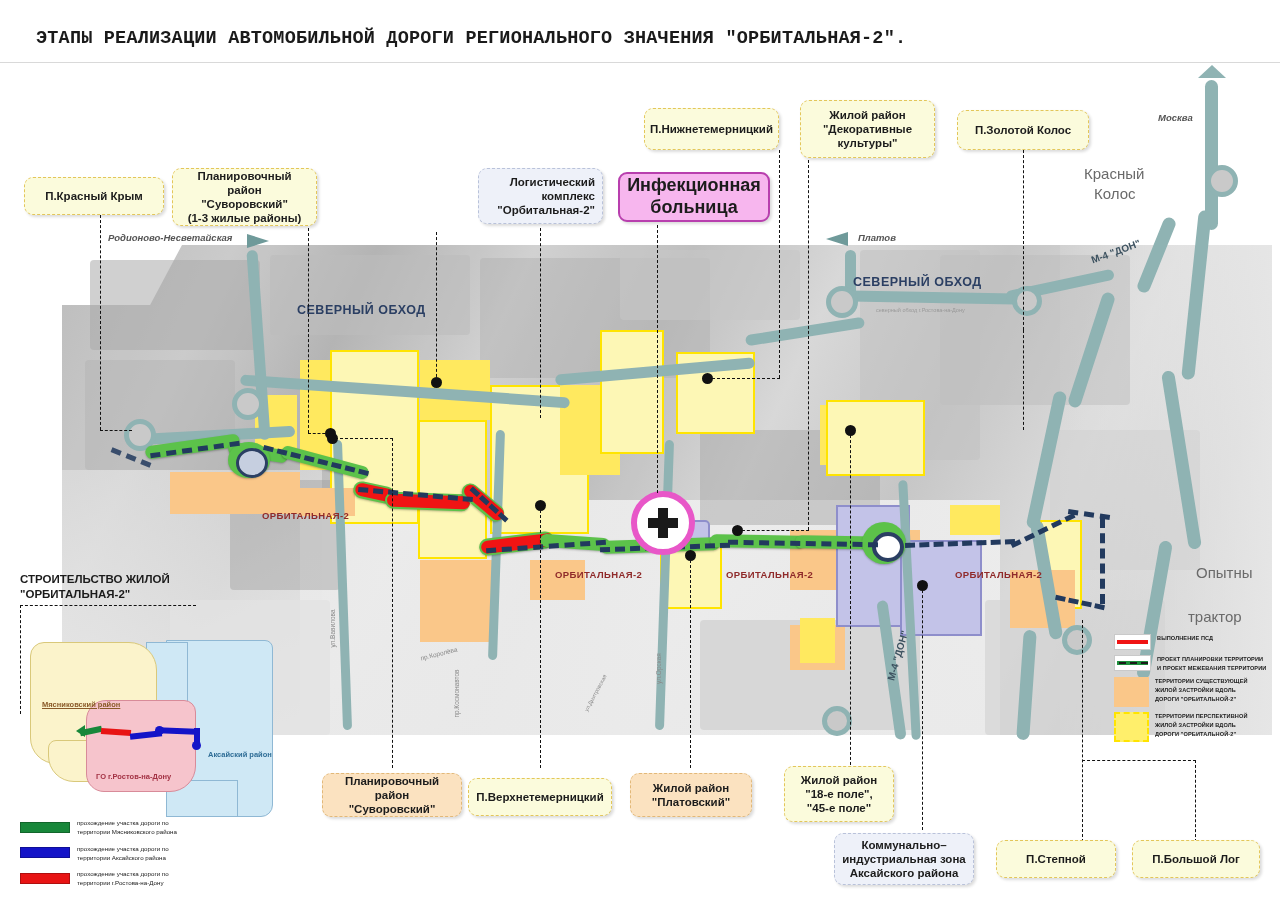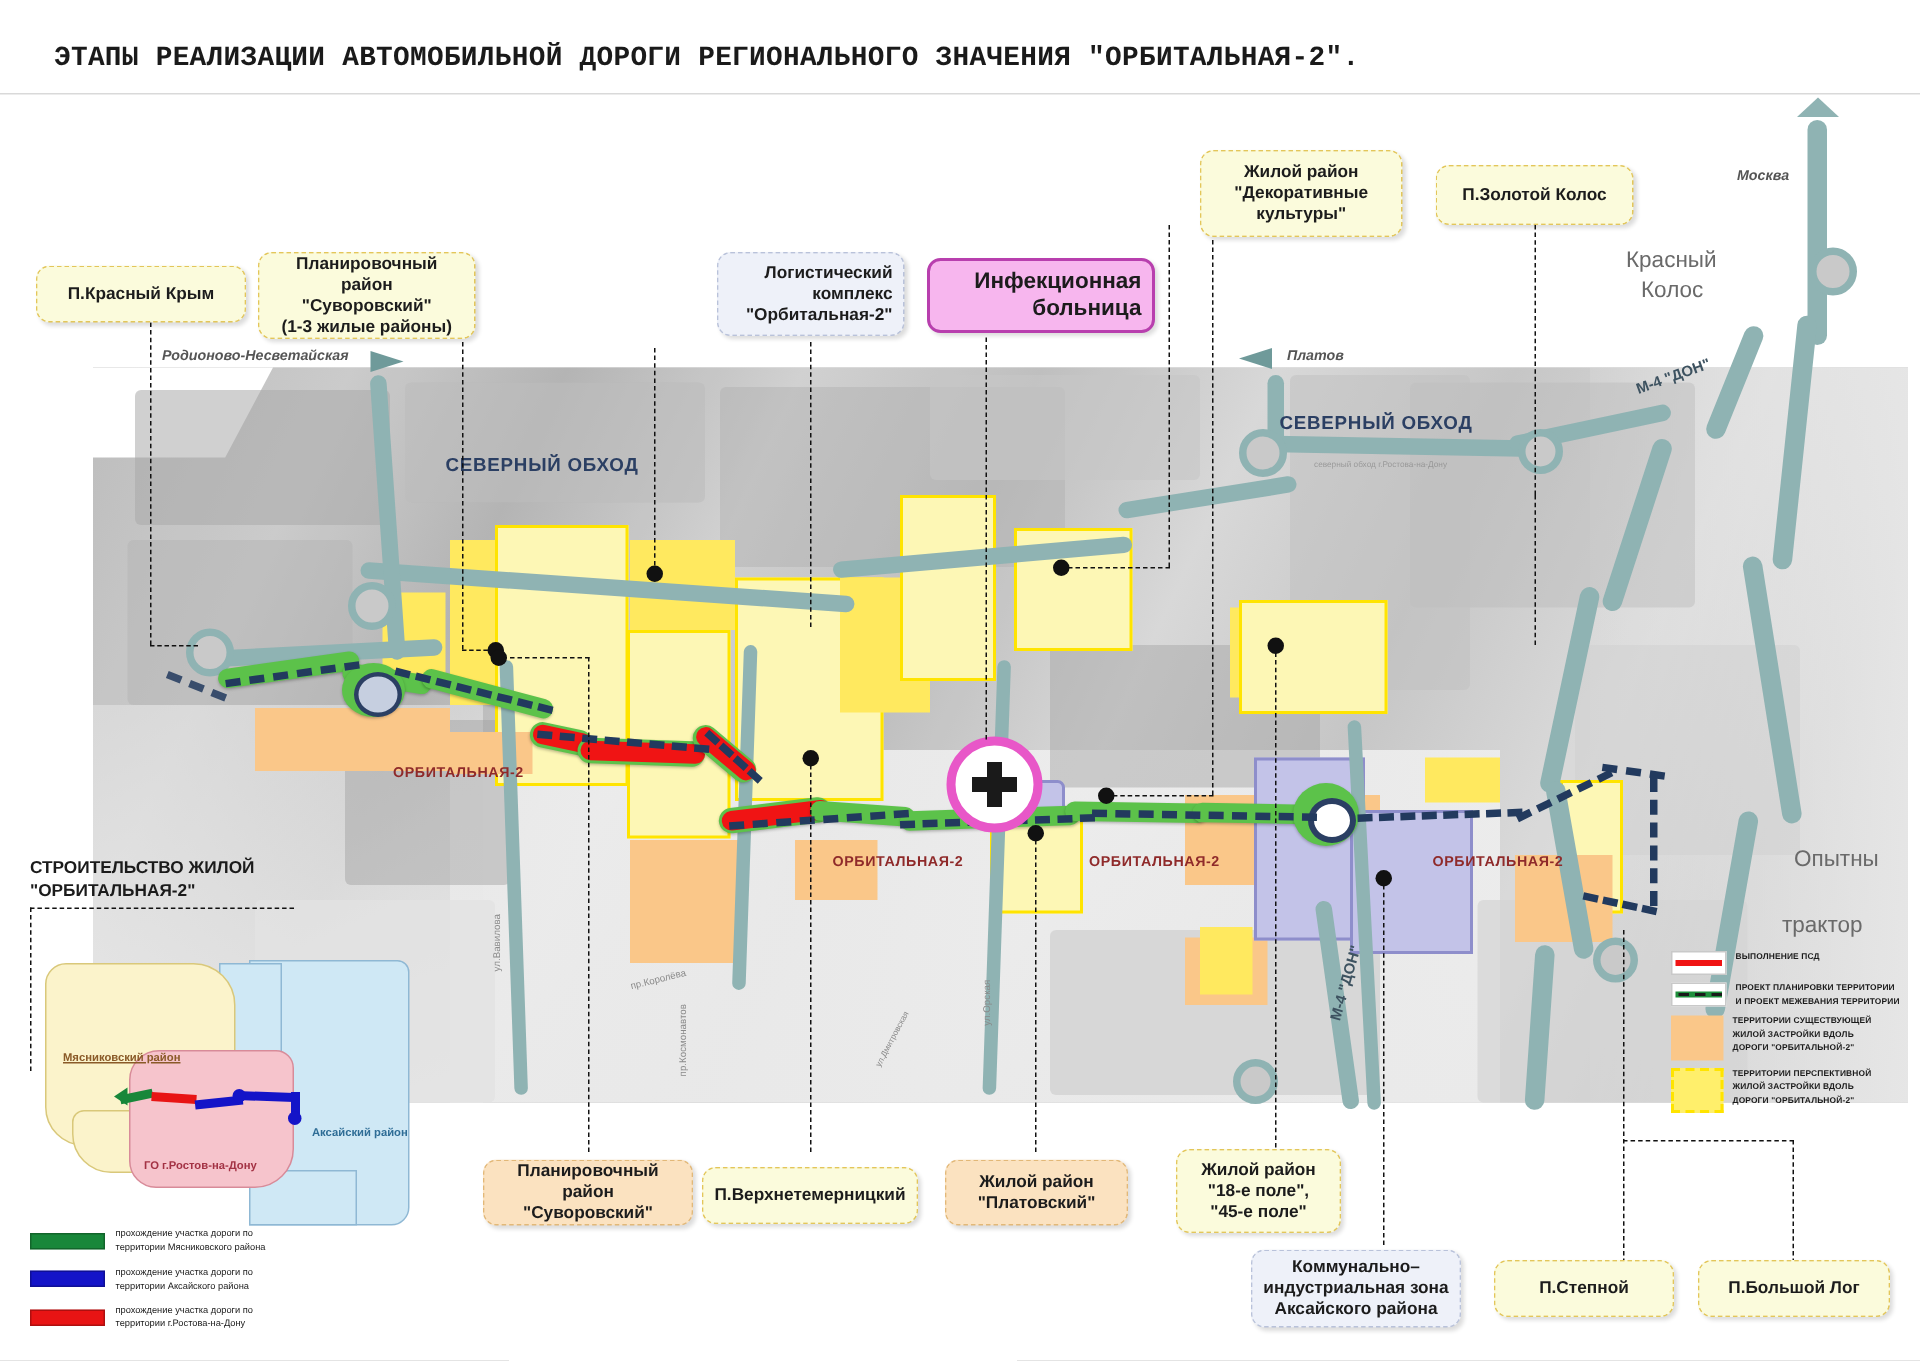--- a/index.html
+++ b/index.html
@@ -60,21 +60,21 @@
     background:#fbfbdc;
     color:#1c1c1c;font-weight:bold;
     display:flex;align-items:center;justify-content:center;
     text-align:center;line-height:1.22;
     padding:4px 7px;
     box-shadow:2px 2px 3px rgba(0,0,0,.14);
     font-size:11.5px;
   }
   .callout.orange{background:#fbe2c0;border-color:#e2b878;}
   .callout.blue{background:#eef1f9;border-color:#b9c2da;}
-  .callout.pink{background:#f7b6ee;border-color:#b83fae;border-style:solid;border-width:2px;font-size:15px;align-items:flex-end;}
+  .callout.pink{background:#f7b6ee;border-color:#b83fae;border-style:solid;border-width:2px;font-size:18px;}
   .callout .sub{
     display:block;font-weight:normal;font-size:5.4px;line-height:1.5;margin-top:2px;color:#333;
   }
   .lead-v{position:absolute;width:0;border-left:1.6px dashed #111;}
   .lead-h{position:absolute;height:0;border-top:1.6px dashed #111;}
   .dot{position:absolute;width:11px;height:11px;border-radius:50%;background:#111;}
 
   
   .hwy{position:absolute;background:#8fb3b3;border-radius:8px;}
   .node{
@@ -374,20 +374,23 @@
   <div class="dot" style="left:845px;top:425px;"></div>
 
   <div class="lead-v" style="left:922px;top:585px;height:245px;"></div>
   <div class="dot" style="left:917px;top:580px;"></div>
 
   <div class="lead-v" style="left:1082px;top:620px;height:222px;"></div>
 
   <div class="lead-v" style="left:1195px;top:760px;height:82px;"></div>
   <div class="lead-h" style="left:1082px;top:760px;width:114px;"></div>
 
+  <div class="callout" style="left:644px;top:108px;width:135px;height:42px;">
+    <span>П.Нижнетемерницкий</span>
+  </div>
 
   <div class="callout" style="left:800px;top:100px;width:135px;height:58px;flex-direction:column;">
     <span>Жилой район</span>
     <span>"Декоративные</span>
     <span>культуры"</span>
   </div>
 
   <div class="callout" style="left:957px;top:110px;width:132px;height:40px;">
     <span>П.Золотой Колос</span>
   </div>

